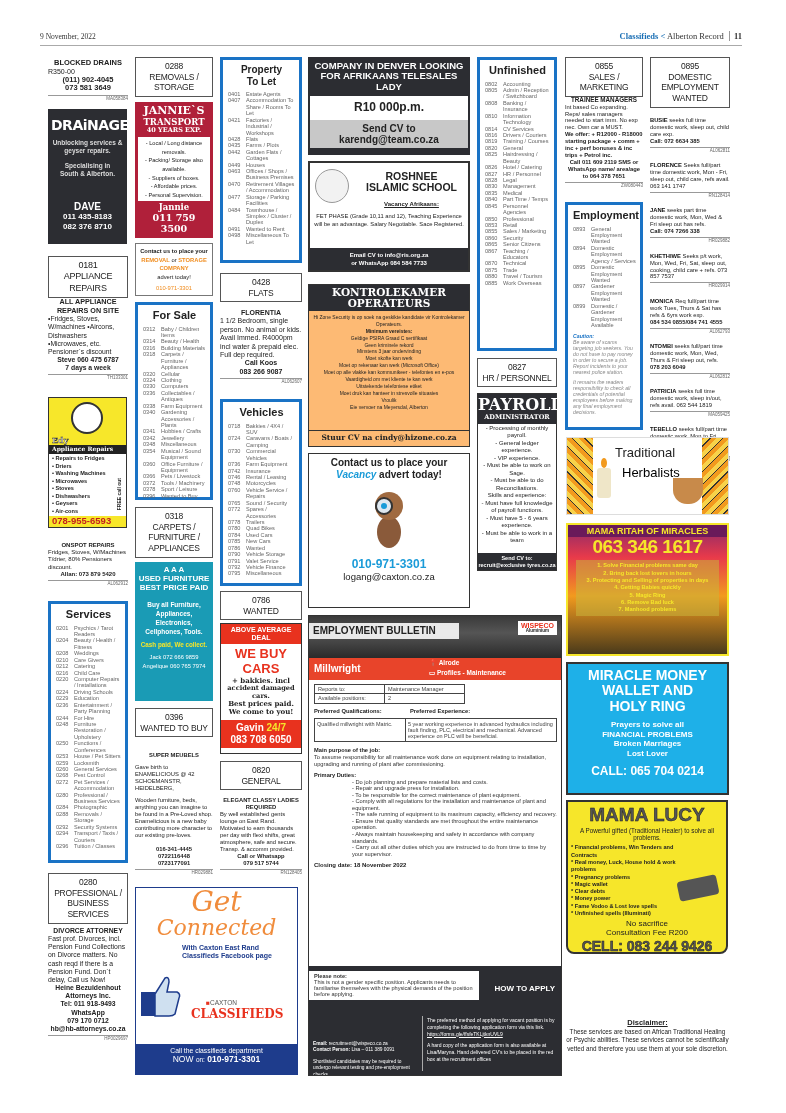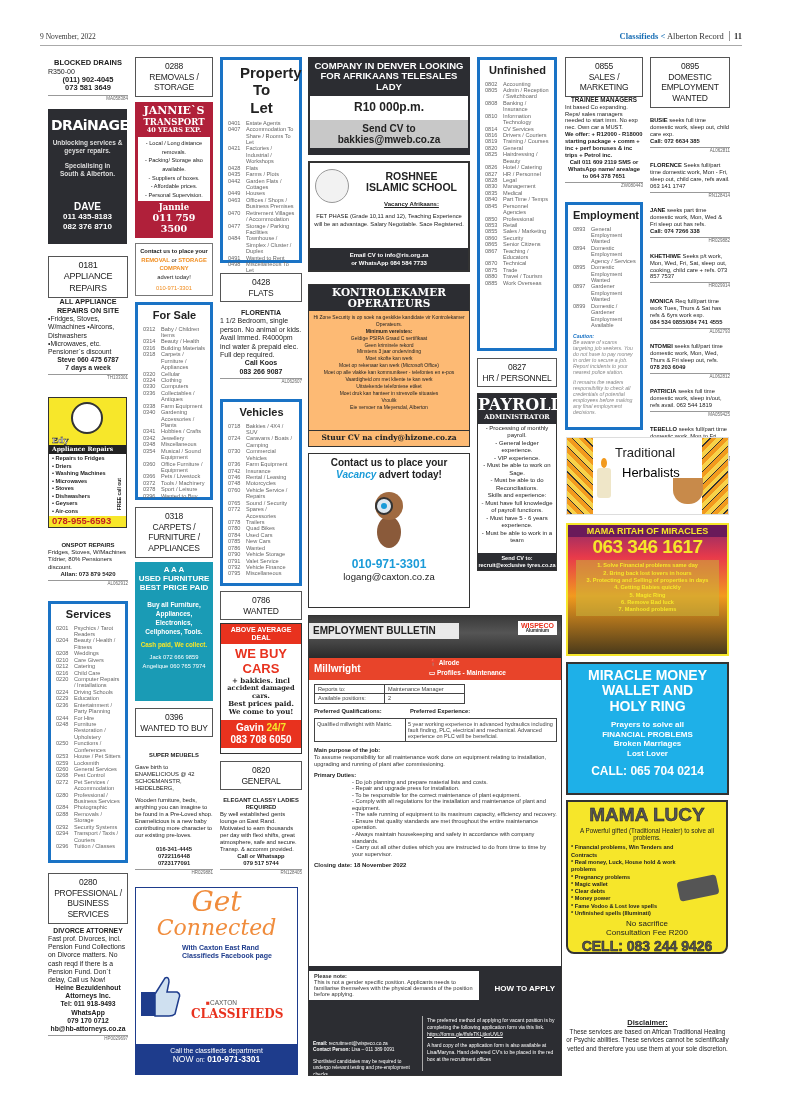--- a/index.html
+++ b/index.html
@@ -341,21 +341,21 @@
   <div class="center" style="font-weight:bold">SUPER MEUBELS</div>
   <div style="margin-top:5px">Gave birth to ENAMELICIOUS @ 42 SCHOEMANSTR, HEIDELBERG,</div>
   <div style="margin-top:5px">Wooden furniture, beds, anything you can imagine to be found in a Pre-Loved shop. Enamelicious is a new baby contributing more character to our existing pre-loves.</div>
   <div class="center" style="margin-top:8px;font-weight:bold">016-341-4445</div>
   <div class="center" style="font-weight:bold">0722116448</div>
   <div class="center" style="font-weight:bold">0723177091</div>
   <div class="ref">HR029881</div>
 </div>
 
 <div class="abs index" style="left:220px;top:57px;width:82px;height:206px">
-  <h3 style="font-size:15px;padding:0 12px">Property To Let</h3>
+  <h3 style="font-size:10px;padding:0 12px">Property To Let</h3>
   <div>
       <div class="row">
         <span class="c">0401</span>
         <span>Estate Agents</span>
       </div>
       <div class="row">
         <span class="c">0407</span>
         <span>Accommodation To Share / Rooms To Let</span>
       </div>
       <div class="row">
@@ -548,21 +548,21 @@
     <div style="font-size:6.8px">Call the classifieds department</div>
     <div style="font-size:8.5px"><span>NOW</span> <span style="font-size:6.5px">on:</span> <b>010-971-3301</b></div>
   </div>
 </div>
 
 <div class="abs dark center" style="left:308px;top:57px;width:162px;height:98px">
   <div style="font-weight:bold;font-size:9.5px;padding:4px 2px;line-height:1.1">COMPANY IN DENVER LOOKING FOR AFRIKAANS TELESALES LADY</div>
   <div style="background:#fff;color:#222;font-weight:bold;font-size:12px;padding:5px 0;margin:0 2px">R10 000p.m.</div>
   <div style="background:#c8c8c8;color:#222;font-weight:bold;font-size:10px;padding:3px 0;margin:0 2px;line-height:1.1">
     <div>Send CV to</div>
-    <div>bakkies@mweb.co.za</div>
+    <div>karendg@team.co.za</div>
   </div>
 </div>
 
 <div class="abs" style="left:308px;top:161px;width:162px;height:111px;border:2px solid #333;background:#fff">
   <div style="position:absolute;left:5px;top:6px;width:34px;height:34px;border-radius:50%;border:1.5px solid #999;background:#f2f2f2"></div>
   <div style="position:absolute;left:44px;top:8px;width:115px;text-align:center;font-weight:bold;font-size:10.5px;line-height:1.05">
     <div>ROSHNEE</div>
     <div>ISLAMIC SCHOOL</div>
   </div>
   <div style="position:absolute;left:44px;top:38px;width:115px;text-align:center;font-weight:bold;font-size:6px;text-decoration:underline">Vacancy Afrikaans:</div>

